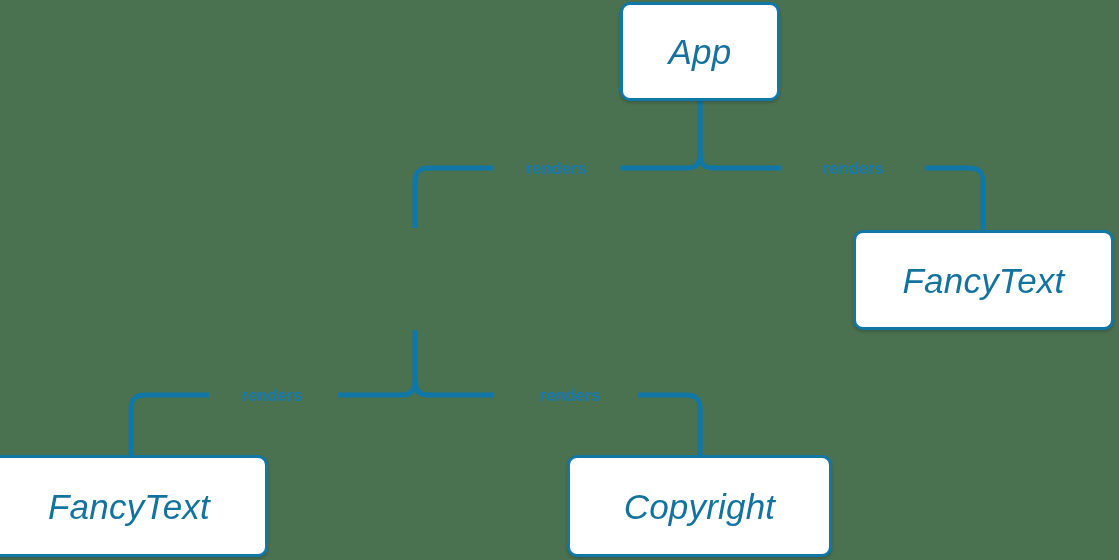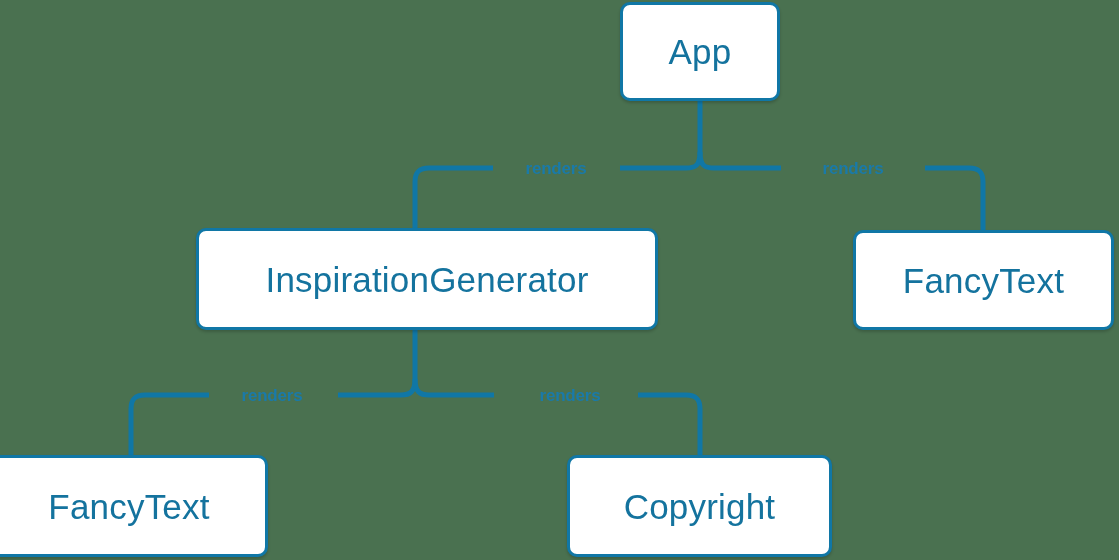--- a/index.html
+++ b/index.html
@@ -28,20 +28,21 @@
   .node {
     position: absolute;
     background: #ffffff;
     border: 3px solid #1077a6;
     border-radius: 10px;
     box-sizing: border-box;
     display: flex;
     align-items: center;
     justify-content: center;
     box-shadow: 0 2px 3px rgba(0,0,0,0.18);
+    font-style: italic;
   }
   .node-label {
     color: #14739e;
     font-size: 35px;
     font-weight: 400;
     letter-spacing: 0.2px;
     white-space: nowrap;
     line-height: 1;
   }
   .edge-label {
@@ -88,23 +89,20 @@
       <path d="M 209,395 L 145,395 C 135,395 131,399 131,409 L 131,455"></path>
       <path d="M 415,379 C 415,392 420,395 429,395 L 494,395"></path>
       <path d="M 638,395 L 686,395 C 696,395 700,399 700,409 L 700,455"></path>
     </g>
   </svg>
 
   <div class="node" id="node-app">
     <span class="node-label">App</span>
   </div>
 
-  <div class="node" id="node-inspiration">
-    <span class="node-label">InspirationGenerator</span>
-  </div>
 
   <div class="node" id="node-fancytext-right">
     <span class="node-label">FancyText</span>
   </div>
 
   <div class="node" id="node-fancytext-left">
     <span class="node-label">FancyText</span>
   </div>
 
   <div class="node" id="node-copyright">

